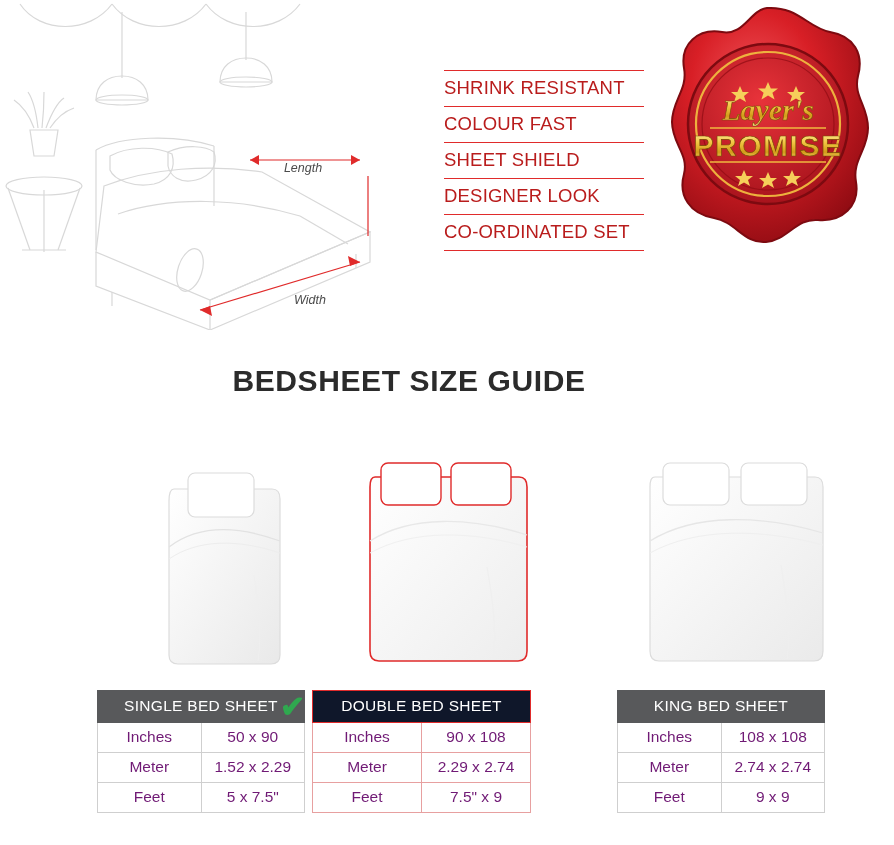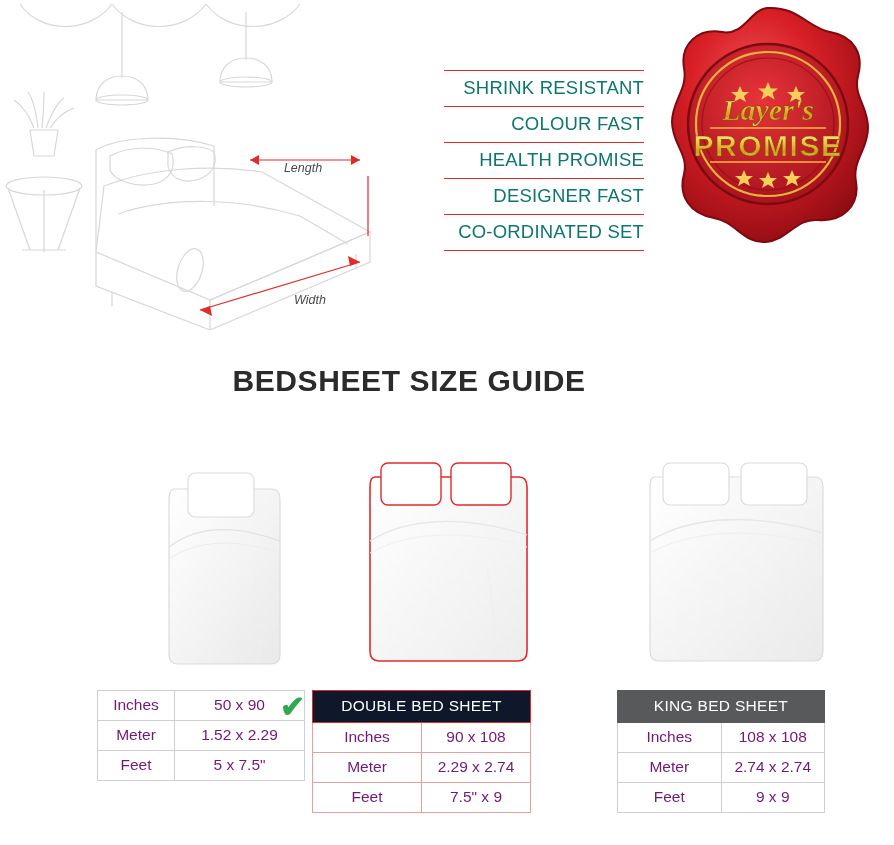--- a/index.html
+++ b/index.html
@@ -17,26 +17,25 @@
   .illus{position:absolute;left:0;top:0;width:420px;height:330px;font-style:italic;}
   .illus svg{display:block;}
 
   
   .promise-list{
     position:absolute;left:444px;top:70px;width:200px;
   }
   .promise-item{
     font-size:18.5px;
     letter-spacing:.2px;
-    color:#0f766e;
+    color:#b91c1c;
     padding:6px 0 7px 0;
     border-bottom:1px solid #e02b2b;
     white-space:nowrap;
     font-weight:400;
-    text-align:right;
   }
   .promise-item:first-child{border-top:1px solid #e02b2b;}
 
   
   .seal{position:absolute;left:658px;top:2px;width:218px;height:252px;}
   .seal svg{display:block;}
 
   
   .guide-title{
     position:absolute;left:0;top:364px;width:818px;
@@ -178,22 +177,22 @@
         <path d="M200 310 l10 -4 l2 10 z" fill="#e02b2b" stroke="none"></path>
         <path d="M360 262 l-10 4 l-2 -10 z" fill="#e02b2b" stroke="none"></path>
       </g>
       <text x="310" y="304" class="dim-label" stroke="none" text-anchor="middle">Width</text>
     </svg>
   </div>
 
   <div class="promise-list">
     <div class="promise-item">SHRINK RESISTANT</div>
     <div class="promise-item">COLOUR FAST</div>
-    <div class="promise-item">HEALTH PROMISE</div>
-    <div class="promise-item">DESIGNER FAST</div>
+    <div class="promise-item">SHEET SHIELD</div>
+    <div class="promise-item">DESIGNER LOOK</div>
     <div class="promise-item">CO-ORDINATED SET</div>
   </div>
 
   <div class="seal">
     <svg width="218" height="252" viewBox="0 0 218 252">
       <defs>
         <radialGradient id="waxg" cx="42%" cy="34%" r="72%">
           <stop offset="0%" stop-color="#f0545a"></stop>
           <stop offset="45%" stop-color="#d81f26"></stop>
           <stop offset="100%" stop-color="#8e0b12"></stop>
@@ -269,20 +268,23 @@
           <rect x="30" y="18" width="66" height="44" rx="7" fill="#ffffff" stroke="#dcdcdc" stroke-width="1.2"></rect>
 
           <path d="M11 92 C40 70 78 70 122 86" fill="none" stroke="#e2e2e2" stroke-width="1.3"></path>
           <path d="M11 104 C40 84 80 84 122 98" fill="none" stroke="#ededed" stroke-width="1"></path>
           <path d="M96 120 C100 150 104 180 100 206" fill="none" stroke="#efefef" stroke-width="1"></path>
         </svg>
       </div>
       <div class="tbl-wrap c1">
         <table class="size-table t-grey w1">
           <tbody>
+              <tr class="hdr">
+            <td colspan="2">SINGLE BED SHEET</td>
+          </tr>
           <tr>
             <td class="lbl">Inches</td>
             <td class="val">50 x 90</td>
           </tr>
           <tr>
             <td class="lbl">Meter</td>
             <td class="val">1.52 x 2.29</td>
           </tr>
           <tr>
             <td class="lbl">Feet</td>

